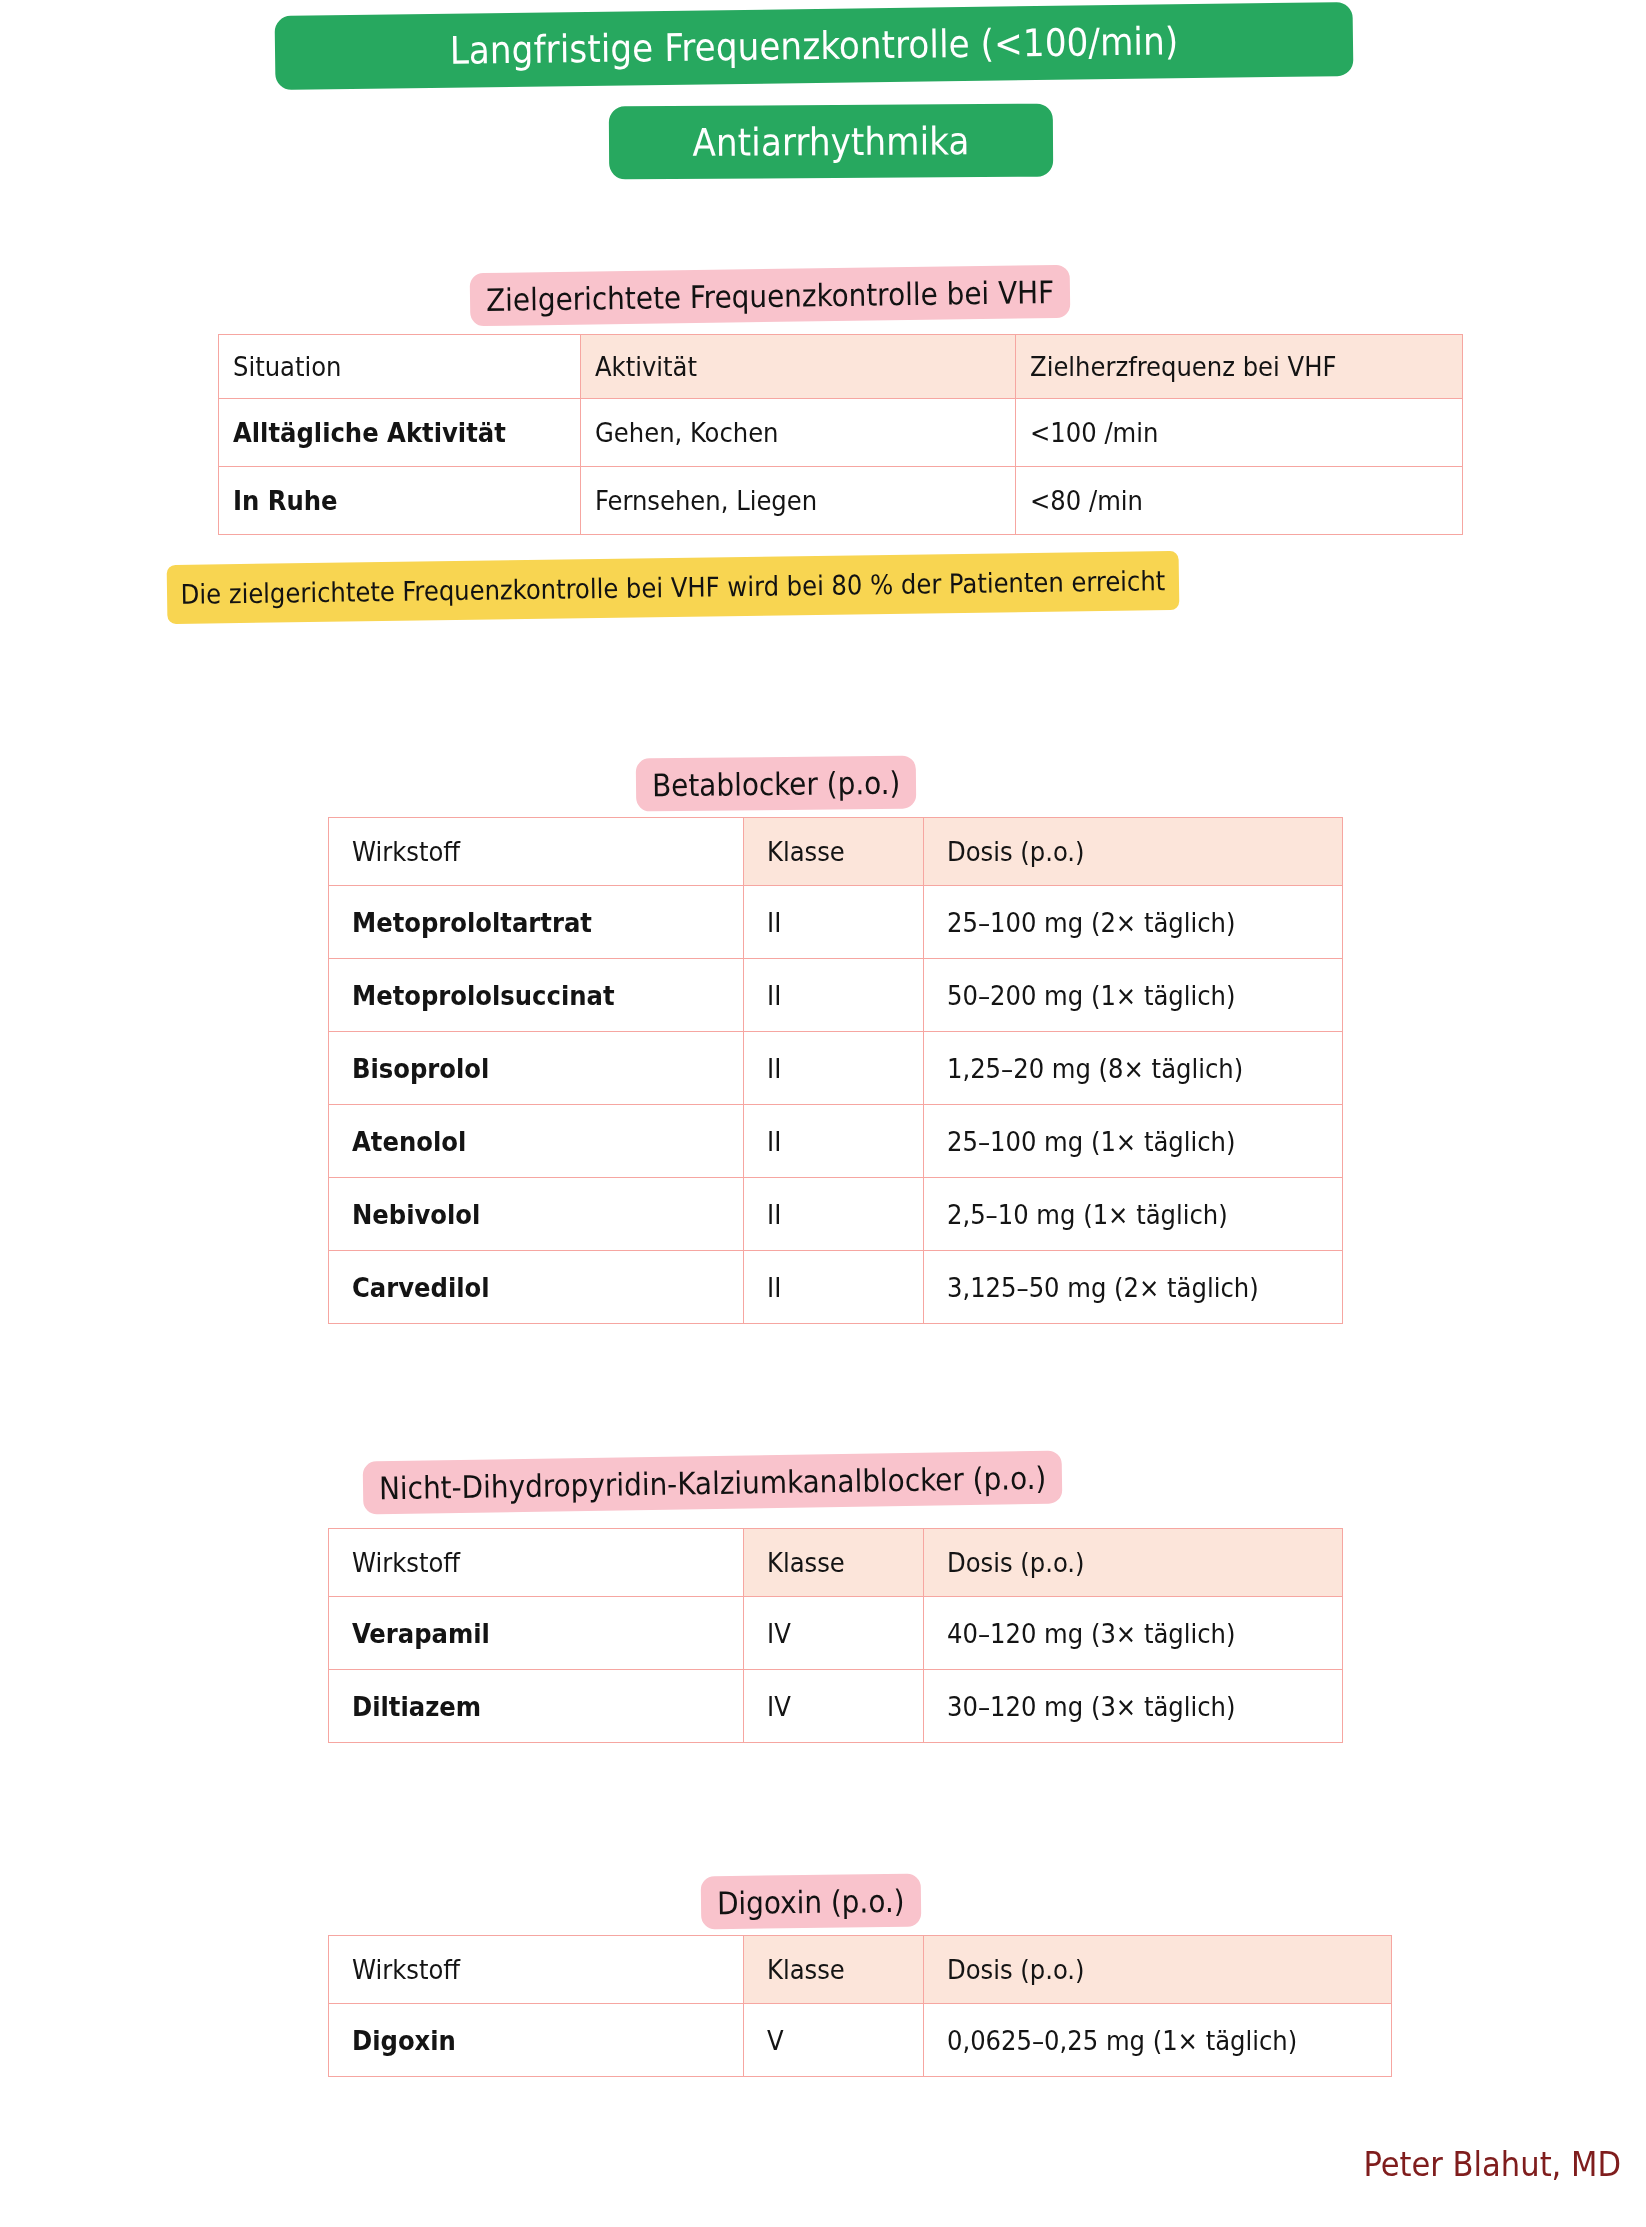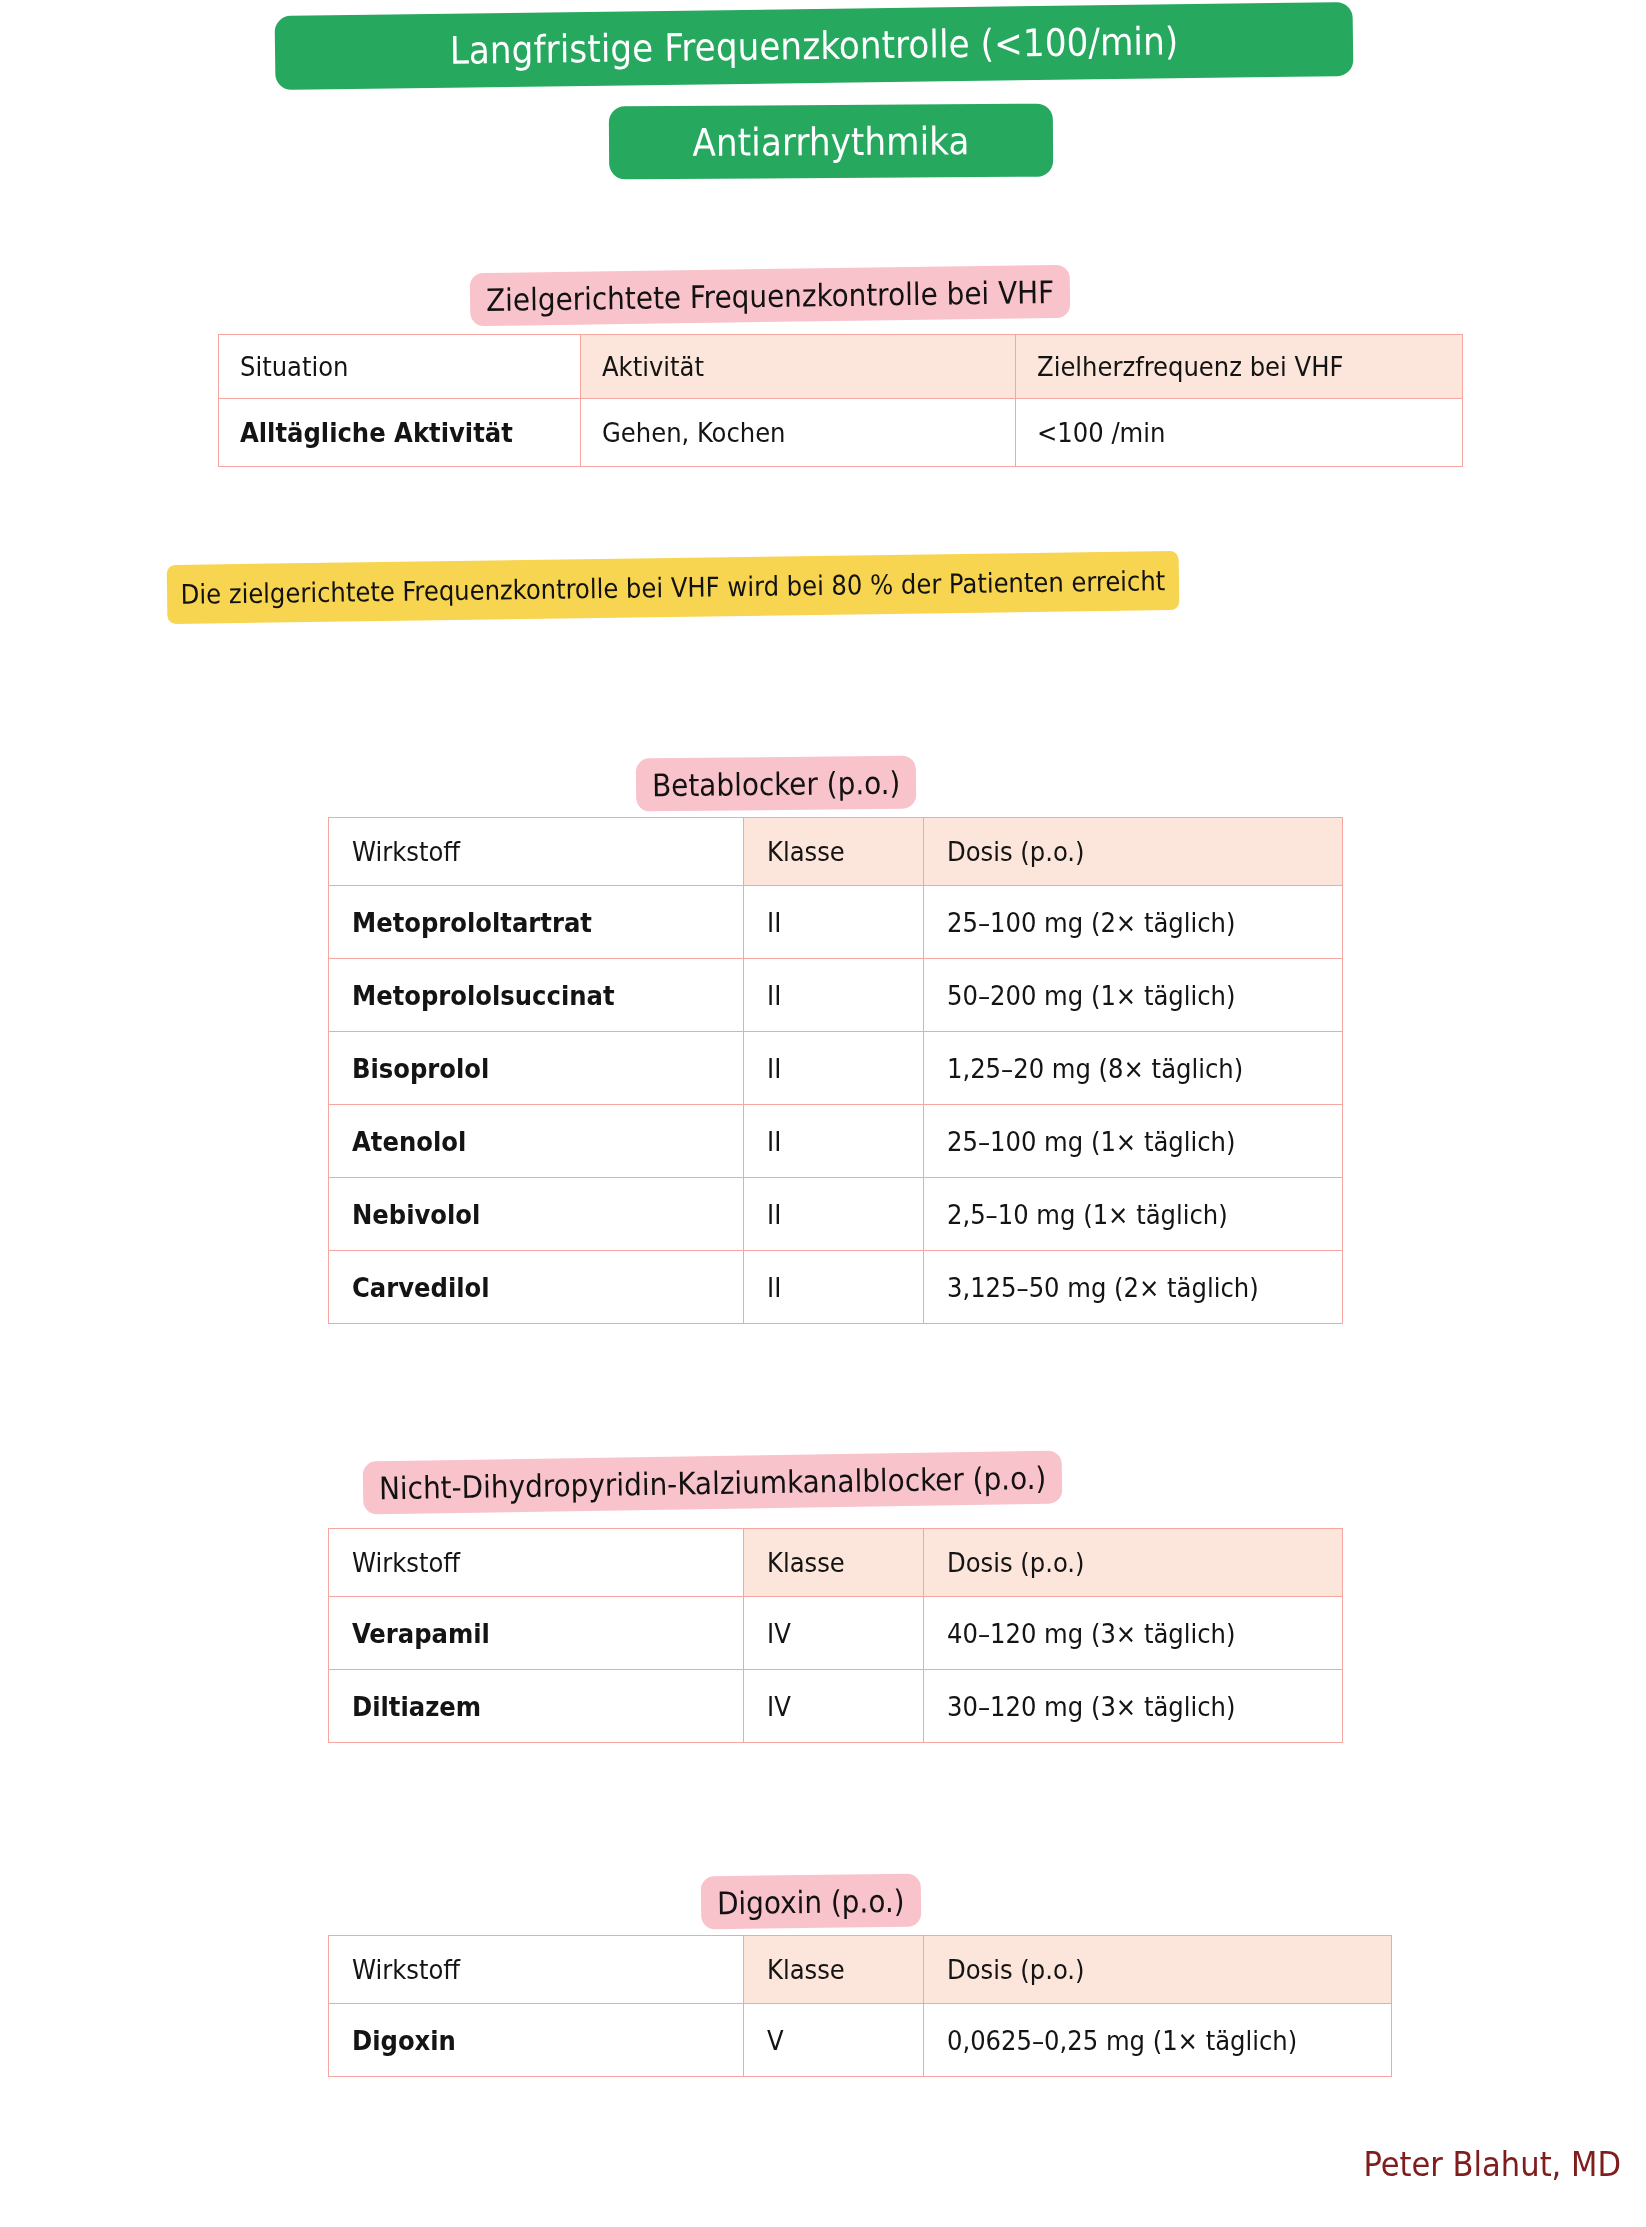--- a/index.html
+++ b/index.html
@@ -113,21 +113,21 @@
   .tbl tbody td.drug {
     font-weight: bold;
   }
 
   
   #table-target {
     left: 218px;
     top: 334px;
     width: 1245px;
   }
-  #table-target td { height: 68px; padding: 0 21px; }
+  #table-target td { height: 68px; padding: 0 14px; }
   #table-target thead td { height: 64px; }
   #table-target col.c1 { width: 362px; }
   #table-target col.c2 { width: 435px; }
   #table-target col.c3 { width: 447px; }
 
   
   .drugtbl { width: 1014px; }
   .drugtbl td { height: 73px; padding: 0 23px; }
   .drugtbl thead td { height: 68px; }
   .drugtbl col.c1 { width: 415px; }
@@ -181,20 +181,25 @@
       <td>Aktivität</td>
       <td>Zielherzfrequenz bei VHF</td>
     </tr>
   </thead>
   <tbody>
     <tr>
       <td class="drug">Alltägliche Aktivität</td>
       <td>Gehen, Kochen</td>
       <td>&lt;100 /min</td>
     </tr>
+    <tr>
+      <td class="drug">In Ruhe</td>
+      <td>Fernsehen, Liegen</td>
+      <td>&lt;80 /min</td>
+    </tr>
   </tbody>
 </table>
 
 <div class="note" id="note-target">Die zielgerichtete Frequenzkontrolle bei VHF wird bei 80 % der Patienten erreicht</div>
 
 <div class="chip" id="chip-betablocker">Betablocker (p.o.)</div>
 
 <table class="tbl drugtbl" id="table-betablocker">
   <colgroup>
       <col class="c1">

